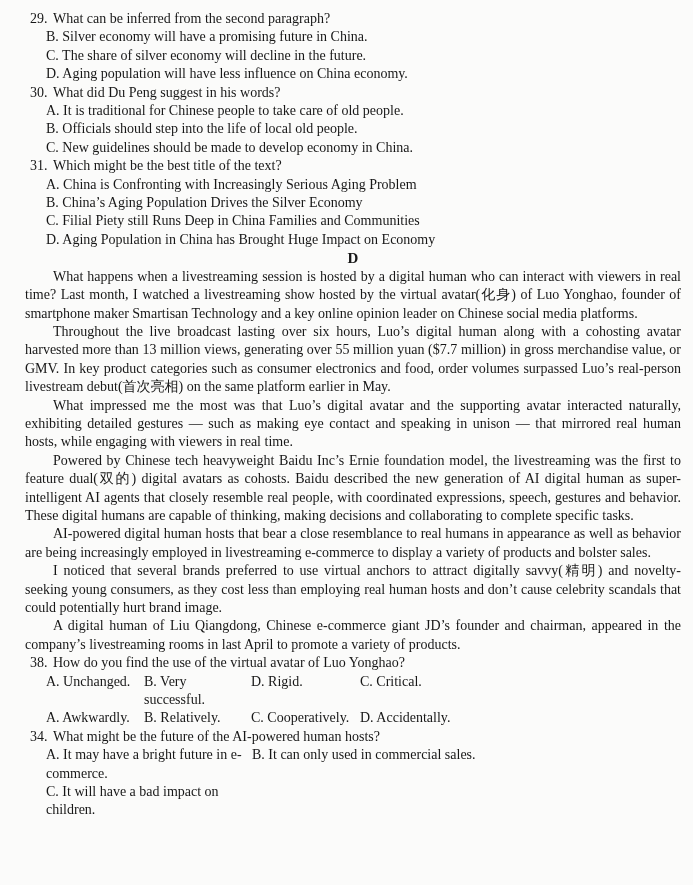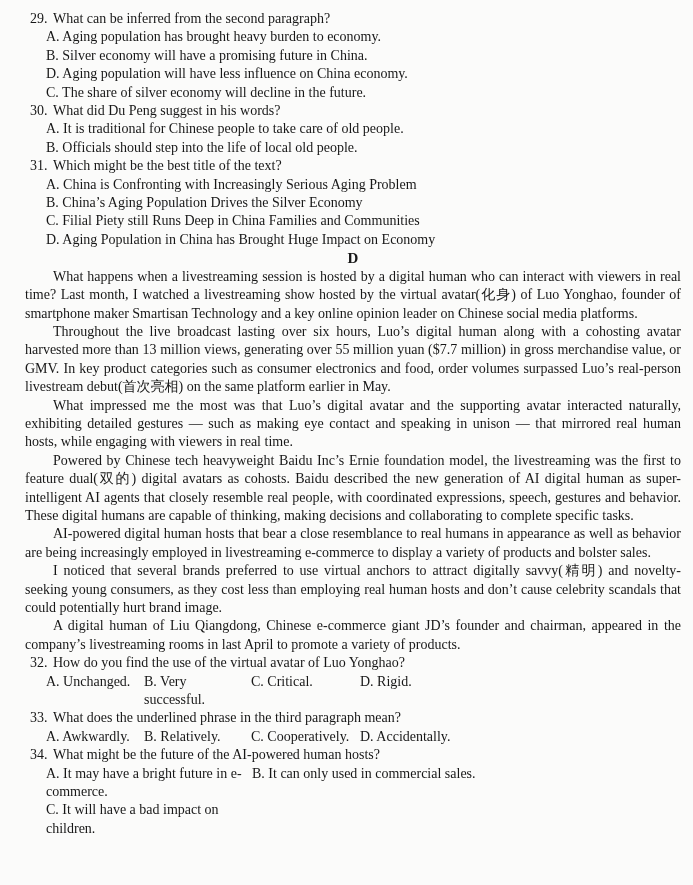--- a/index.html
+++ b/index.html
@@ -42,30 +42,30 @@
     text-underline-offset: 2.5px;
   }
 </style>
 </head>
 <body>
 
 <div class="page">
 
   <section>
     <div class="q-line"><span class="q-num">29.</span><span class="q-text">What can be inferred from the second paragraph?</span></div>
-    <div class="q-opt">A. Aging population has brought heavy burden to economy.</div>
     <div class="q-opt">B. Silver economy will have a promising future in China.</div>
+    <div class="q-opt">C. The share of silver economy will decline in the future.</div>
     <div class="q-opt">D. Aging population will have less influence on China economy.</div>
-    <div class="q-opt">C. The share of silver economy will decline in the future.</div>
   </section>
 
   <section>
     <div class="q-line"><span class="q-num">30.</span><span class="q-text">What did Du Peng suggest in his words?</span></div>
     <div class="q-opt">A. It is traditional for Chinese people to take care of old people.</div>
     <div class="q-opt">B. Officials should step into the life of local old people.</div>
+    <div class="q-opt">C. New guidelines should be made to develop economy in China.</div>
   </section>
 
   <section>
     <div class="q-line"><span class="q-num">31.</span><span class="q-text">Which might be the best title of the text?</span></div>
     <div class="q-opt">A. China is Confronting with Increasingly Serious Aging Problem</div>
     <div class="q-opt">B. China’s Aging Population Drives the Silver Economy</div>
     <div class="q-opt">C. Filial Piety still Runs Deep in China Families and Communities</div>
     <div class="q-opt">D. Aging Population in China has Brought Huge Impact on Economy</div>
   </section>
 
@@ -73,31 +73,30 @@
 
   <p class="para">What happens when a livestreaming session is hosted by a digital human who can interact with viewers in real time? Last month, I watched a livestreaming show hosted by the virtual avatar(化身) of Luo Yonghao, founder of smartphone maker Smartisan Technology and a key online opinion leader on Chinese social media platforms.</p>
   <p class="para">Throughout the live broadcast lasting over six hours, Luo’s digital human along with a cohosting avatar harvested more than 13 million views, generating over 55 million yuan ($7.7 million) in gross merchandise value, or GMV. In key product categories such as consumer electronics and food, order volumes surpassed Luo’s real-person livestream debut(首次亮相) on the same platform earlier in May.</p>
   <p class="para"><span>What impressed me the most was that Luo’s digital avatar and the supporting avatar interacted naturally, exhibiting detailed gestures — such as making eye contact and speaking </span><span class="underlined">in unison</span><span> — that mirrored real human hosts, while engaging with viewers in real time.</span></p>
   <p class="para">Powered by Chinese tech heavyweight Baidu Inc’s Ernie foundation model, the livestreaming was the first to feature dual(双的) digital avatars as cohosts. Baidu described the new generation of AI digital human as super-intelligent AI agents that closely resemble real people, with coordinated expressions, speech, gestures and behavior. These digital humans are capable of thinking, making decisions and collaborating to complete specific tasks.</p>
   <p class="para">AI-powered digital human hosts that bear a close resemblance to real humans in appearance as well as behavior are being increasingly employed in livestreaming e-commerce to display a variety of products and bolster sales.</p>
   <p class="para">I noticed that several brands preferred to use virtual anchors to attract digitally savvy(精明) and novelty-seeking young consumers, as they cost less than employing real human hosts and don’t cause celebrity scandals that could potentially hurt brand image.</p>
   <p class="para">A digital human of Liu Qiangdong, Chinese e-commerce giant JD’s founder and chairman, appeared in the company’s livestreaming rooms in last April to promote a variety of products.</p>
 
   <section>
-    <div class="q-line"><span class="q-num">32.</span><span class="q-text">How do you find the use of the virtual avatar of Luo Yonghao?</span></div>
+    <div class="q-line"><span class="q-num">38.</span><span class="q-text">How do you find the use of the virtual avatar of Luo Yonghao?</span></div>
     <div class="q-opts grid4">
       <span>A. Unchanged.</span>
       <span>B. Very successful.</span>
+      <span>D. Rigid.</span>
       <span>C. Critical.</span>
-      <span>D. Rigid.</span>
     </div>
   </section>
 
   <section>
-    <div class="q-line"><span class="q-num">33.</span><span class="q-text">What does the underlined phrase in the third paragraph mean?</span></div>
     <div class="q-opts grid4">
       <span>A. Awkwardly.</span>
       <span>B. Relatively.</span>
       <span>C. Cooperatively.</span>
       <span>D. Accidentally.</span>
     </div>
   </section>
 
   <section>
     <div class="q-line"><span class="q-num">34.</span><span class="q-text">What might be the future of the AI-powered human hosts?</span></div>

